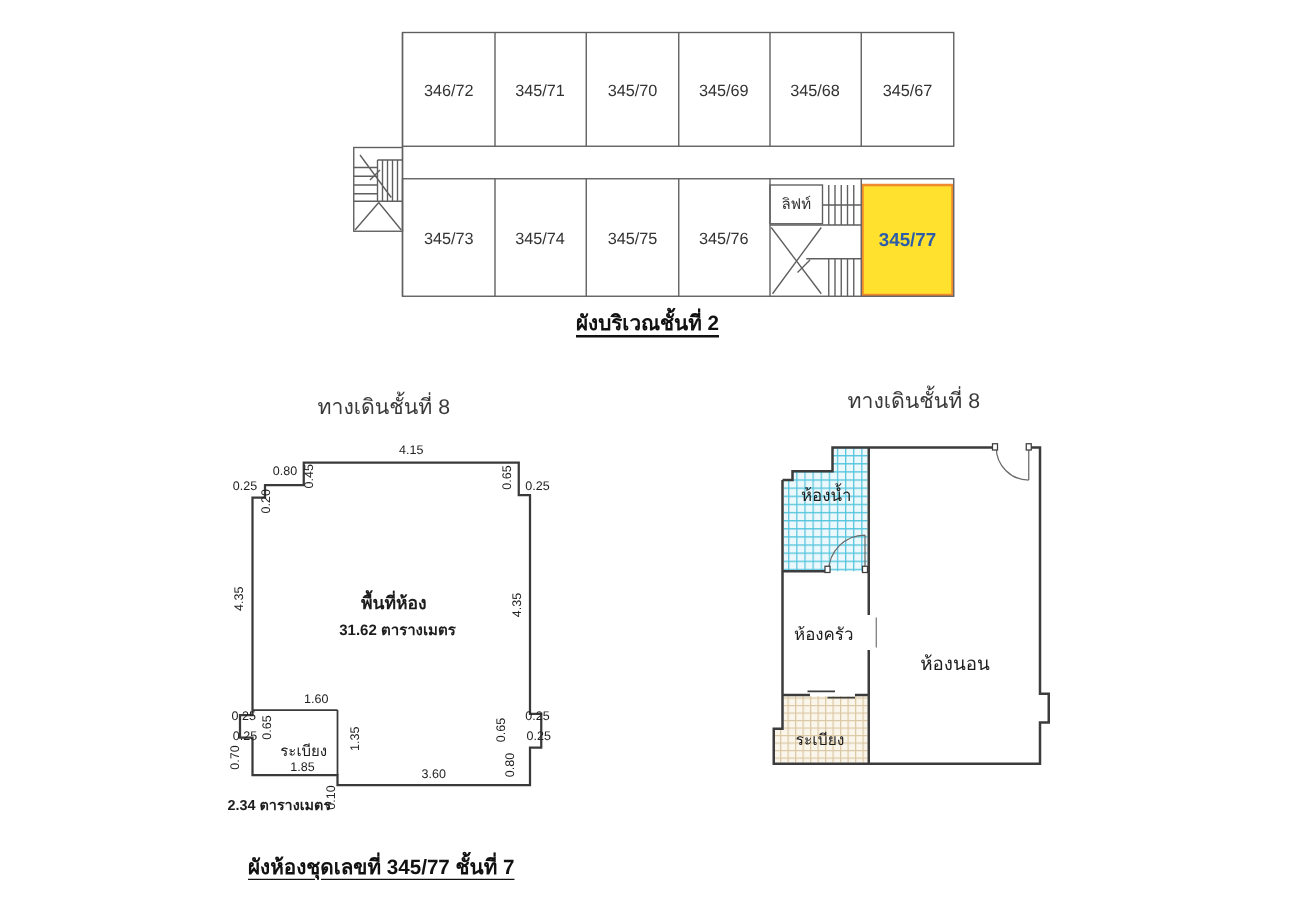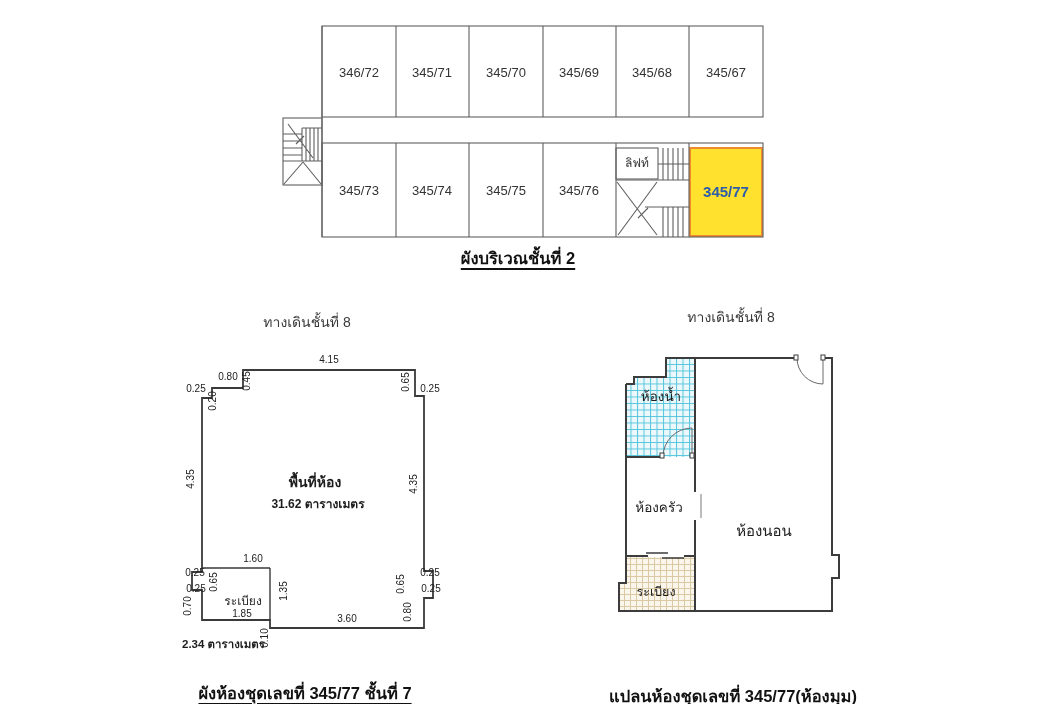--- a/index.html
+++ b/index.html
@@ -9,21 +9,21 @@
   }
   .page svg{position:absolute;left:0;top:0;}
   .caption{
     position:absolute;transform:translateX(-50%);
     font-size:16.5px;font-weight:bold;color:#111;
     text-decoration:underline;text-underline-offset:4px;text-decoration-thickness:1.5px;
     white-space:nowrap;
   }
   .walkway{
     position:absolute;transform:translateX(-50%);
-    font-size:14px;color:#3a3a3a;white-space:nowrap;
+    font-size:17px;color:#3a3a3a;white-space:nowrap;
   }
   text{font-family:"Liberation Sans","DejaVu Sans",sans-serif;}
   .dim{font-size:10px;fill:#222;}
   .roomlabel{font-size:13.5px;fill:#1d1d1d;}
 </style>
 </head>
 <body>
 
 <div class="page">
 
@@ -154,14 +154,13 @@
       <text x="764" y="536" font-size="15px">ห้องนอน</text>
       <text x="656" y="596" font-size="12.5px">ระเบียง</text>
     </g>
   </g>
 </svg>
 
   <div class="caption" style="left:518px;top:245px;">ผังบริเวณชั้นที่ 2</div>
   <div class="walkway" style="left:307px;top:311px;">ทางเดินชั้นที่ 8</div>
   <div class="walkway" style="left:731px;top:306px;">ทางเดินชั้นที่ 8</div>
   <div class="caption" style="left:305px;top:680px;">ผังห้องชุดเลขที่ 345/77 ชั้นที่ 7</div>
-  <div class="caption" style="left:733px;top:683px;">แปลนห้องชุดเลขที่ 345/77(ห้องมุม)</div>
 </div>
 
 </body></html>

